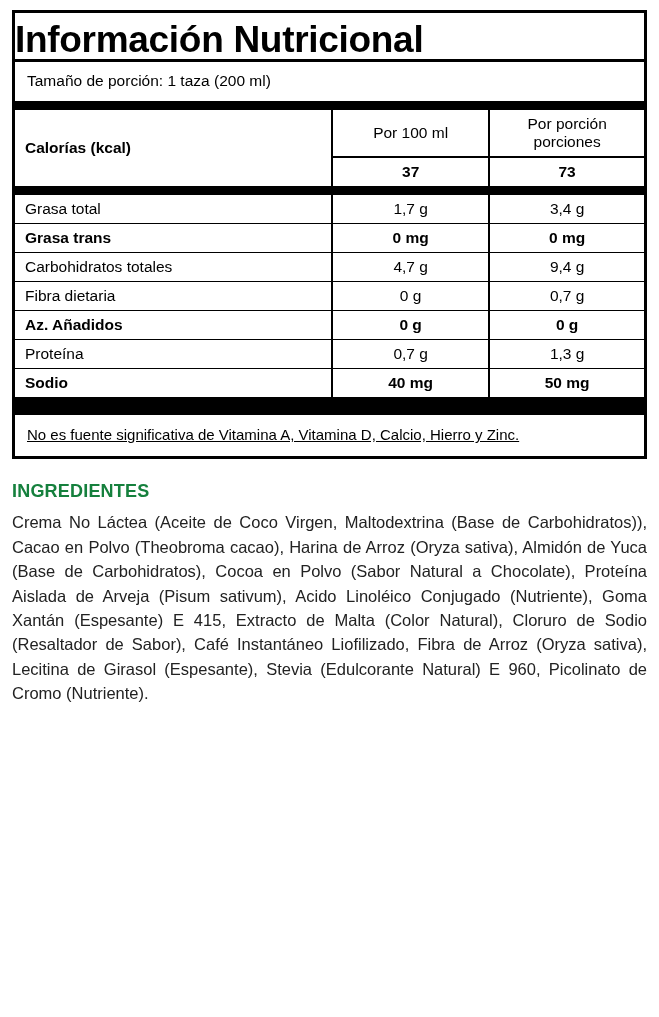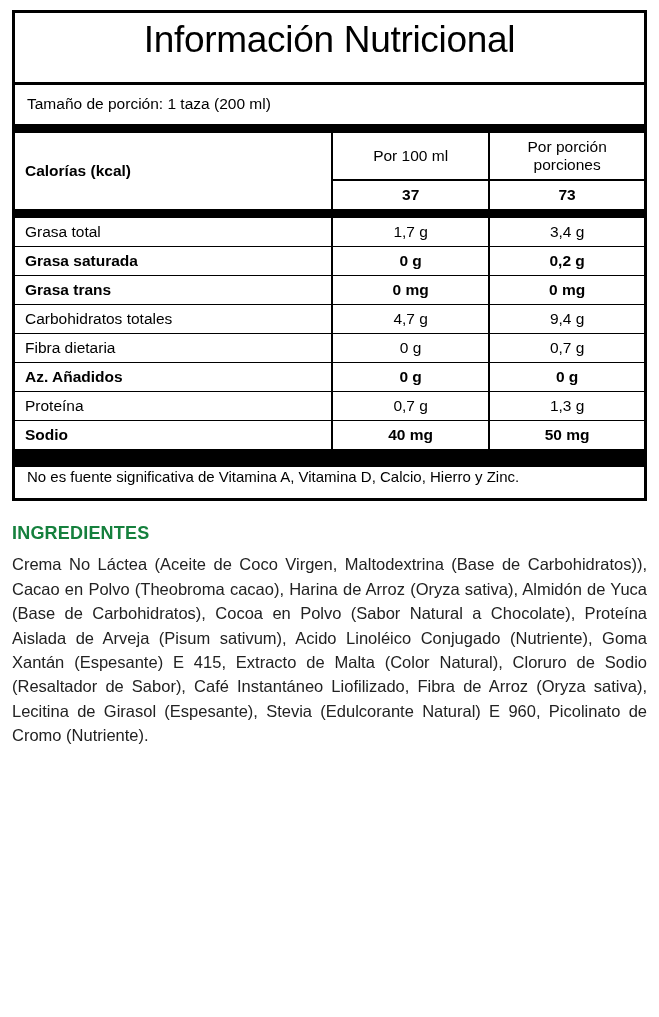--- a/index.html
+++ b/index.html
@@ -20,24 +20,24 @@
 
   
   .panel {
     margin: 10px 12px 0 12px;
     border: 3px solid #000;
     background: #fff;
   }
 
   .panel-title {
     font-size: 37px;
-    font-weight: normal;
-    text-align: center;
+    font-weight: bold;
+    text-align: left;
     letter-spacing: -0.3px;
-    padding: 8px 0 24px 0;
+    padding: 8px 0 1px 0;
     line-height: 1.0;
   }
   .rule-med  { border-top: 3px solid #000; }
   .rule-thick{ border-top: 9px solid #000; }
 
   .serving {
     padding: 8px 12px 9px 12px;
     font-size: 15.5px;
     line-height: 1.45;
   }
@@ -81,23 +81,24 @@
     padding: 3px 0 5px 0;
   }
   .sep-cal td { border-top: 2px solid #000; }
   .b15    { font-size: 15.5px; }
   .b17    { font-size: 17px; font-weight: bold; }
   .b18    { font-size: 18.5px; font-weight: bold; border-radius: 6px; }
   .indent1 { padding-left: 22px; }
   .indent2 { padding-left: 14px; }
 
   .footnote {
-    padding: 0 12px 11px 12px;
+    padding: 10px 12px 11px 12px;
     font-size: 15px;
     line-height: 1.35;
+    text-decoration: underline;
   }
 
   
   .ingredients {
     margin: 22px 12px 0 12px;
   }
   .ing-title {
     color: #15803d;
     font-weight: bold;
     font-size: 18px;
@@ -155,25 +156,20 @@
           <col class="c2">
           <col class="c3">
         </colgroup>
       <tbody>
         <tr>
           <td class="b15">Grasa total</td>
           <td class="num b15">1,7 g</td>
           <td class="num b15">3,4 g</td>
         </tr>
         <tr class="row-line">
-          <td class="b17 indent1">Grasa saturada</td>
-          <td class="num b17">0 g</td>
-          <td class="num b17">0,2 g</td>
-        </tr>
-        <tr class="row-line">
           <td class="b17 indent1">Grasa trans</td>
           <td class="num b17">0 mg</td>
           <td class="num b17">0 mg</td>
         </tr>
         <tr class="row-line">
           <td class="b15">Carbohidratos totales</td>
           <td class="num b15">4,7 g</td>
           <td class="num b15">9,4 g</td>
         </tr>
         <tr class="row-line">

